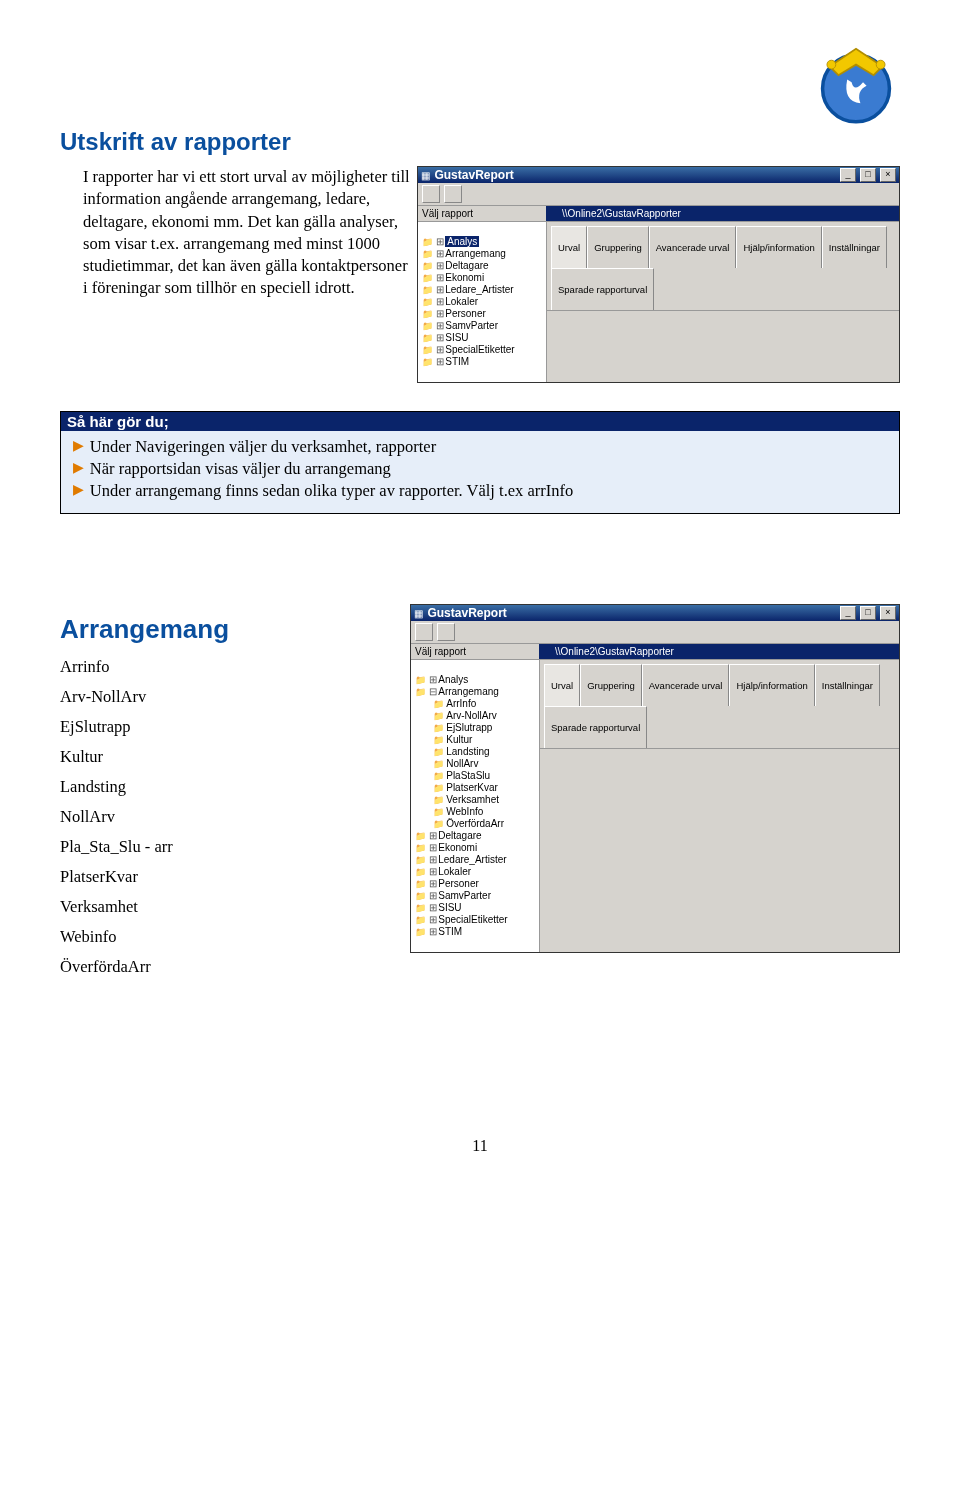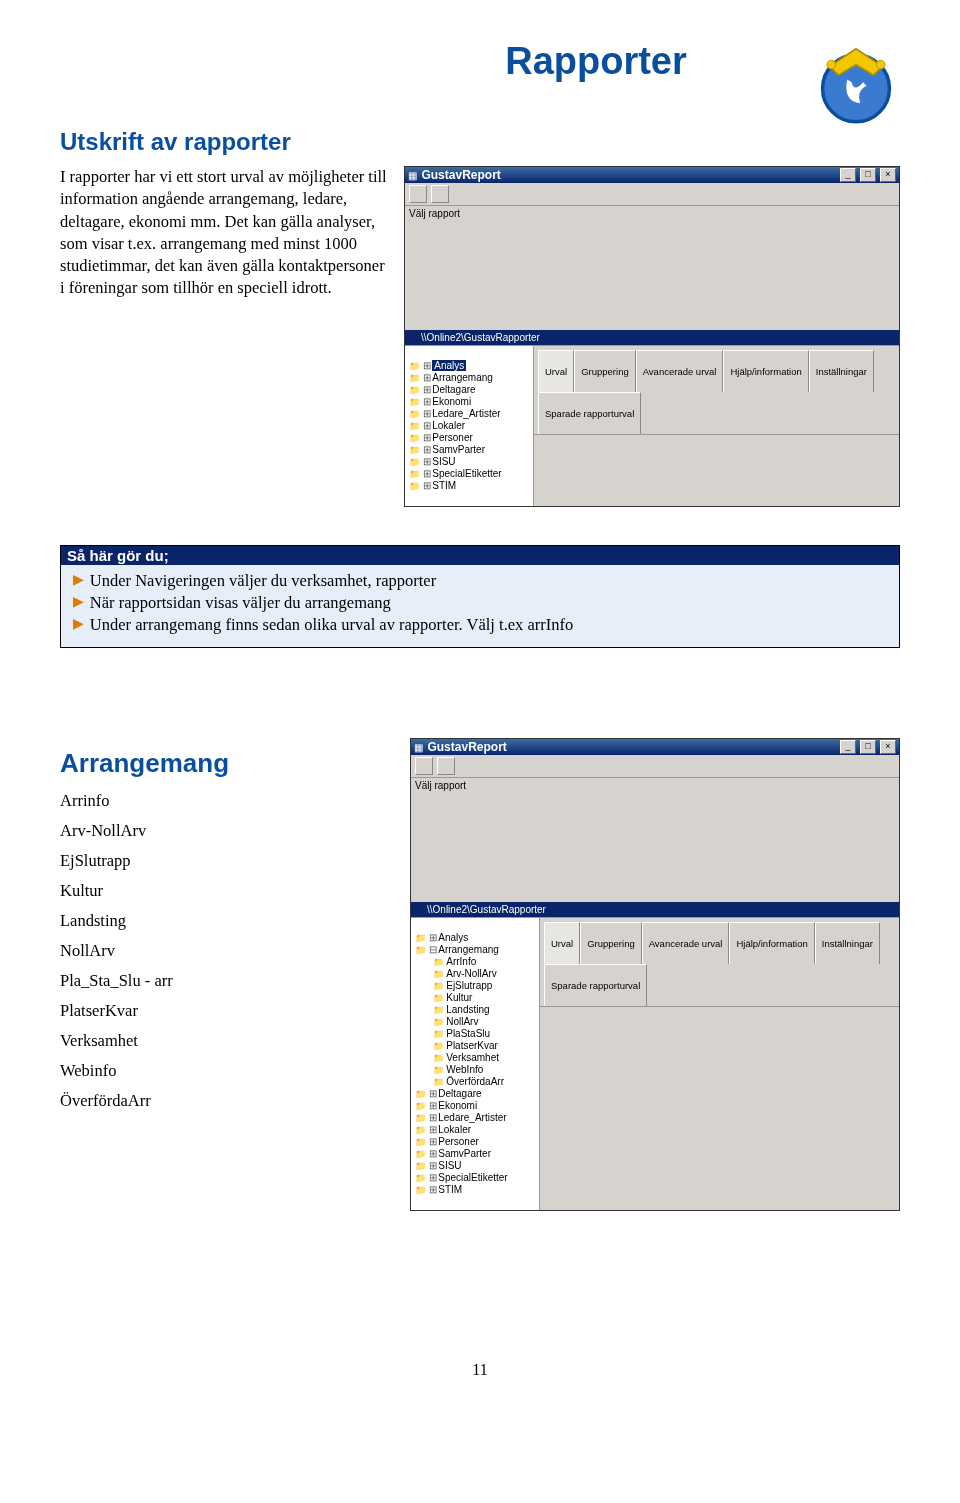--- a/index.html
+++ b/index.html
@@ -25,23 +25,24 @@
   }
   h2 {
     color: #0a4f9e;
     font-family: Arial, sans-serif;
     font-weight: bold;
     font-size: 24px;
     margin: 0 0 10px 0;
   }
   .intro-row {
     display: flex;
-    gap: 14px;
+    gap: 4px;
     align-items: flex-start;
     margin-top: 8px;
+    margin-left: 23px;
   }
   .intro-text {
     flex: 0 0 330px;
     font-size: 16.5px;
     line-height: 1.35;
   }
   .app-window {
     flex: 1 1 auto;
     border: 1px solid #333;
     background: #d6d3ce;
@@ -81,21 +82,20 @@
     border-top: 1px solid #fff;
     border-left: 1px solid #fff;
     border-right: 1px solid #888;
     border-bottom: 1px solid #888;
     background:#d6d3ce;
   }
   .infobar {
     display: flex;
     background:#d6d3ce;
     border-bottom:1px solid #999;
-    flex-direction:column;
   }
   .infobar .left {
     flex: 0 0 120px;
     padding: 2px 4px;
   }
   .infobar .right {
     flex:1;
     background: #0a246a;
     color:#fff;
     padding: 2px 16px;
@@ -132,21 +132,21 @@
     border-right:1px solid #888;
     border-bottom:none;
     padding: 15px 6px;
     font-size:9.5px;
     margin-right:0;
   }
   .tab.first { background:#e8e6e2; }
   .instruction-box {
     border: 1px solid #000;
     background: #e6eef9;
-    margin: 38px 0 14px 0;
+    margin: 28px 0 14px 0;
     padding: 8px 12px 10px 12px;
     font-size: 16.5px;
   }
   .instruction-box .ihdr {
     font-family: Arial, sans-serif;
     font-weight: bold;
     color: #fff;
     background:#0a246a;
     display:block;
     padding: 1px 6px;
@@ -176,21 +176,20 @@
   .logo {
     width: 88px;
     margin-left: 10px;
   }
 </style>
 </head>
 <body>
 
 <div class="topline">
   <div style="width:330px"></div>
-  <h1>Rapporter</h1>
   <svg class="logo" viewBox="0 0 100 100">
     <circle cx="50" cy="55" r="38" fill="#3a7bd1" stroke="#0a4f9e" stroke-width="4"></circle>
     <path d="M20 30 L50 10 L80 30 L70 40 L50 28 L30 40 Z" fill="#f2c800" stroke="#b28e00" stroke-width="2"></path>
     <circle cx="22" cy="28" r="5" fill="#f2c800" stroke="#b28e00"></circle>
     <circle cx="78" cy="28" r="5" fill="#f2c800" stroke="#b28e00"></circle>
     <path d="M40 45 Q35 70 55 72 Q50 58 62 52 L58 48 Q48 60 45 48 Z" fill="#fff"></path>
   </svg>
 </div>
 
 <h2>Utskrift av rapporter</h2>
@@ -248,21 +247,21 @@
       <div class="step">
         <span class="arrow">▶</span>
         <span>Under Navigeringen väljer du verksamhet, rapporter</span>
       </div>
       <div class="step">
         <span class="arrow">▶</span>
         <span>När rapportsidan visas väljer du arrangemang</span>
       </div>
       <div class="step">
         <span class="arrow">▶</span>
-        <span>Under arrangemang finns sedan olika urval av rapporter. Välj t.ex arrInfo</span>
+        <span>Under arrangemang finns sedan olika typer av rapporter. Välj t.ex arrInfo</span>
       </div>
     </div>
 </div>
 
 <div class="section2">
   <div class="arrlist">
     <div class="h3">Arrangemang</div>
     <div id="arritems">
         <div>Arrinfo</div>
         <div>Arv-NollArv</div>

